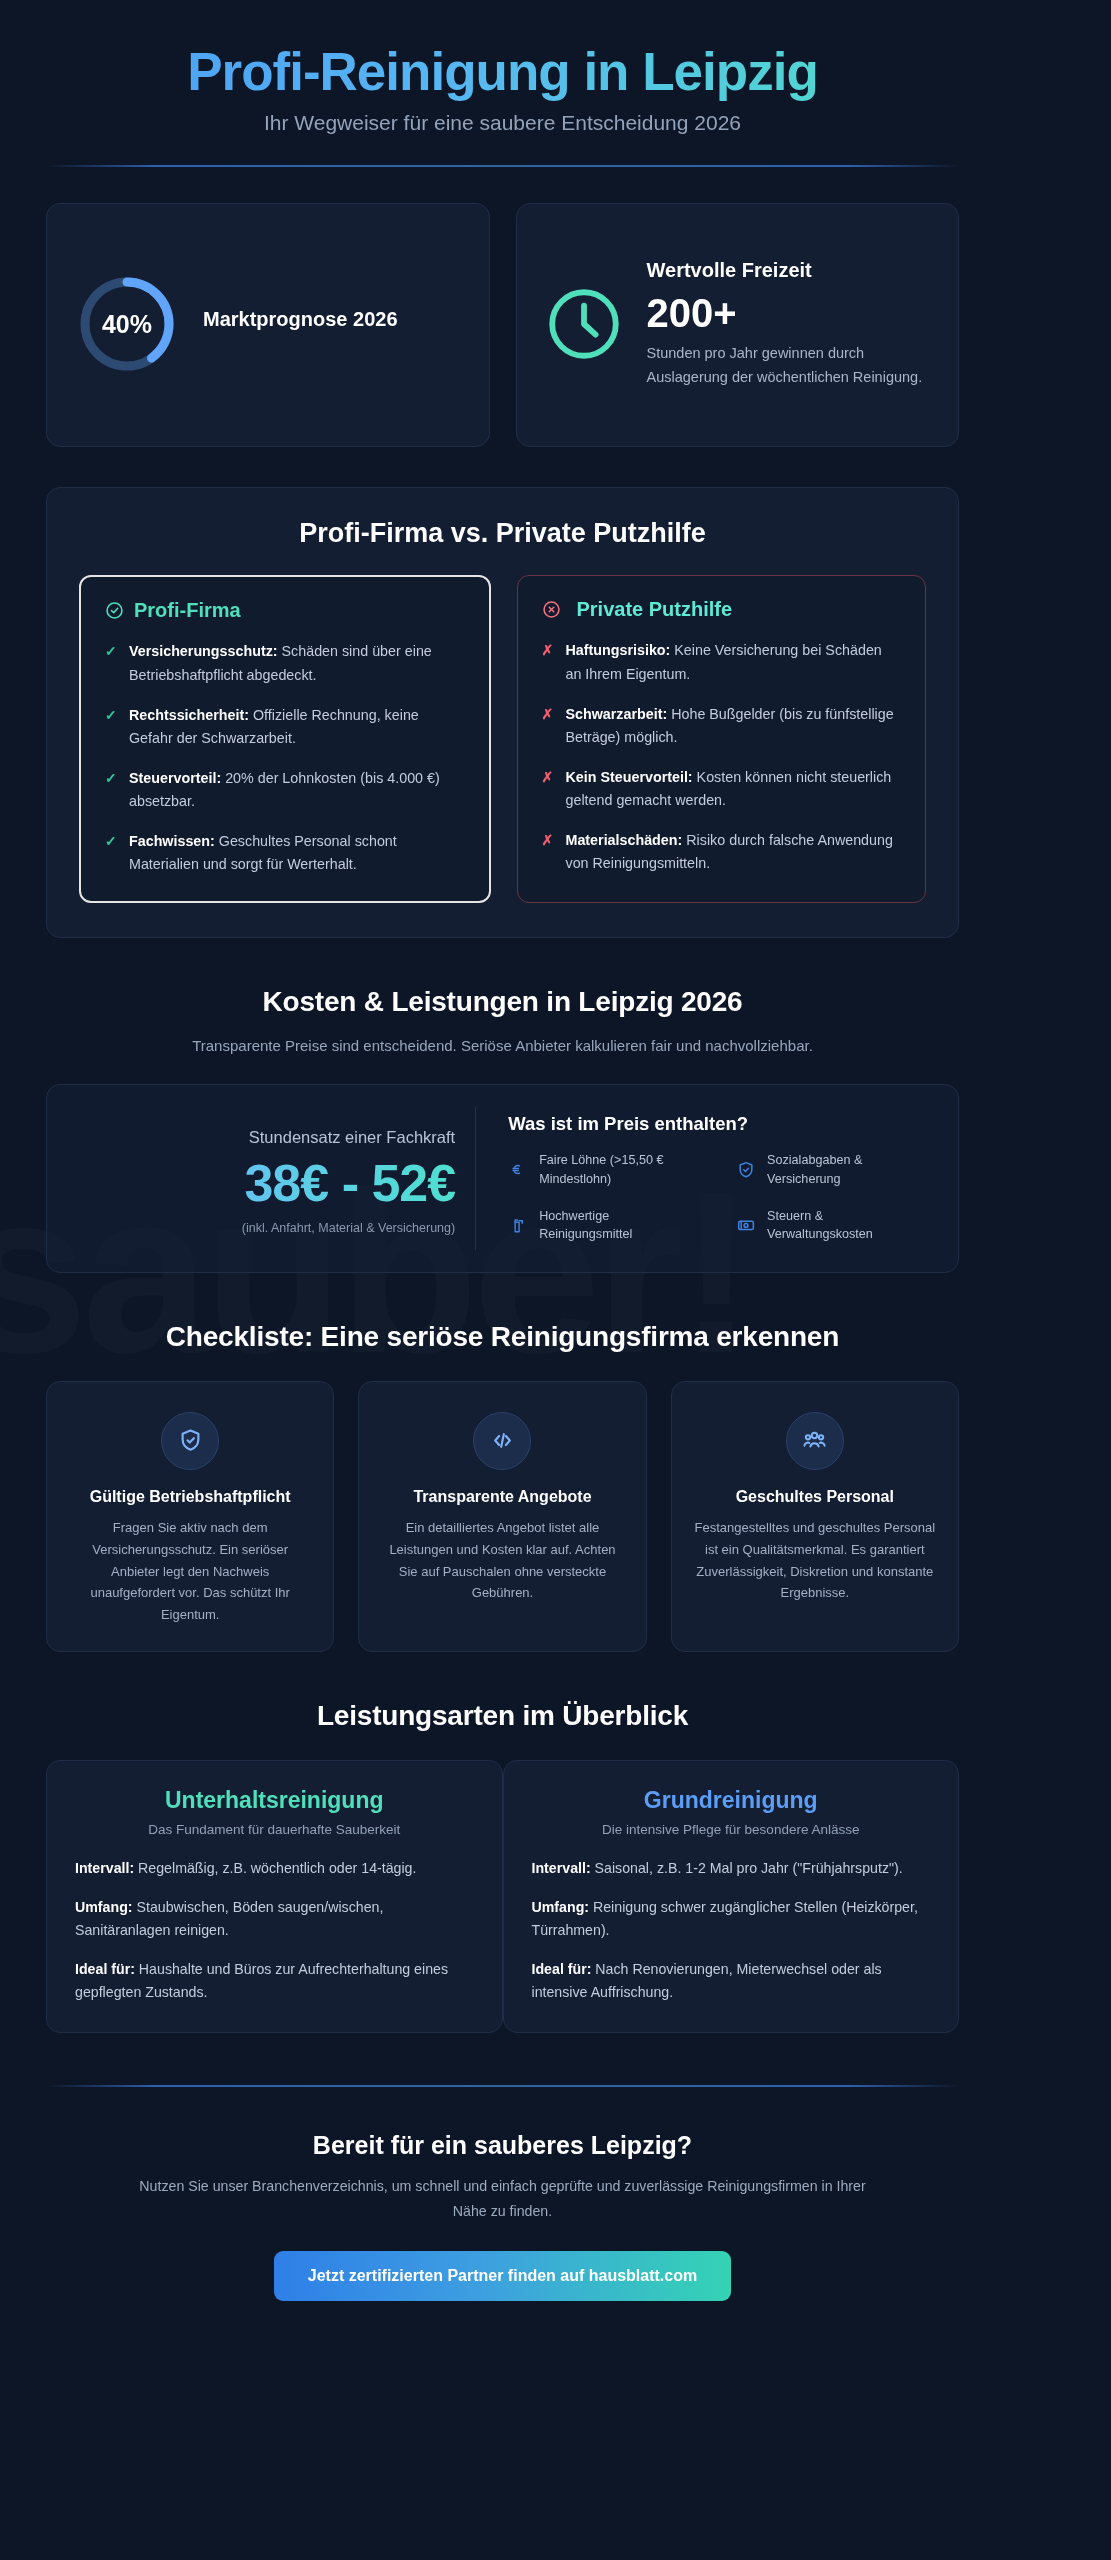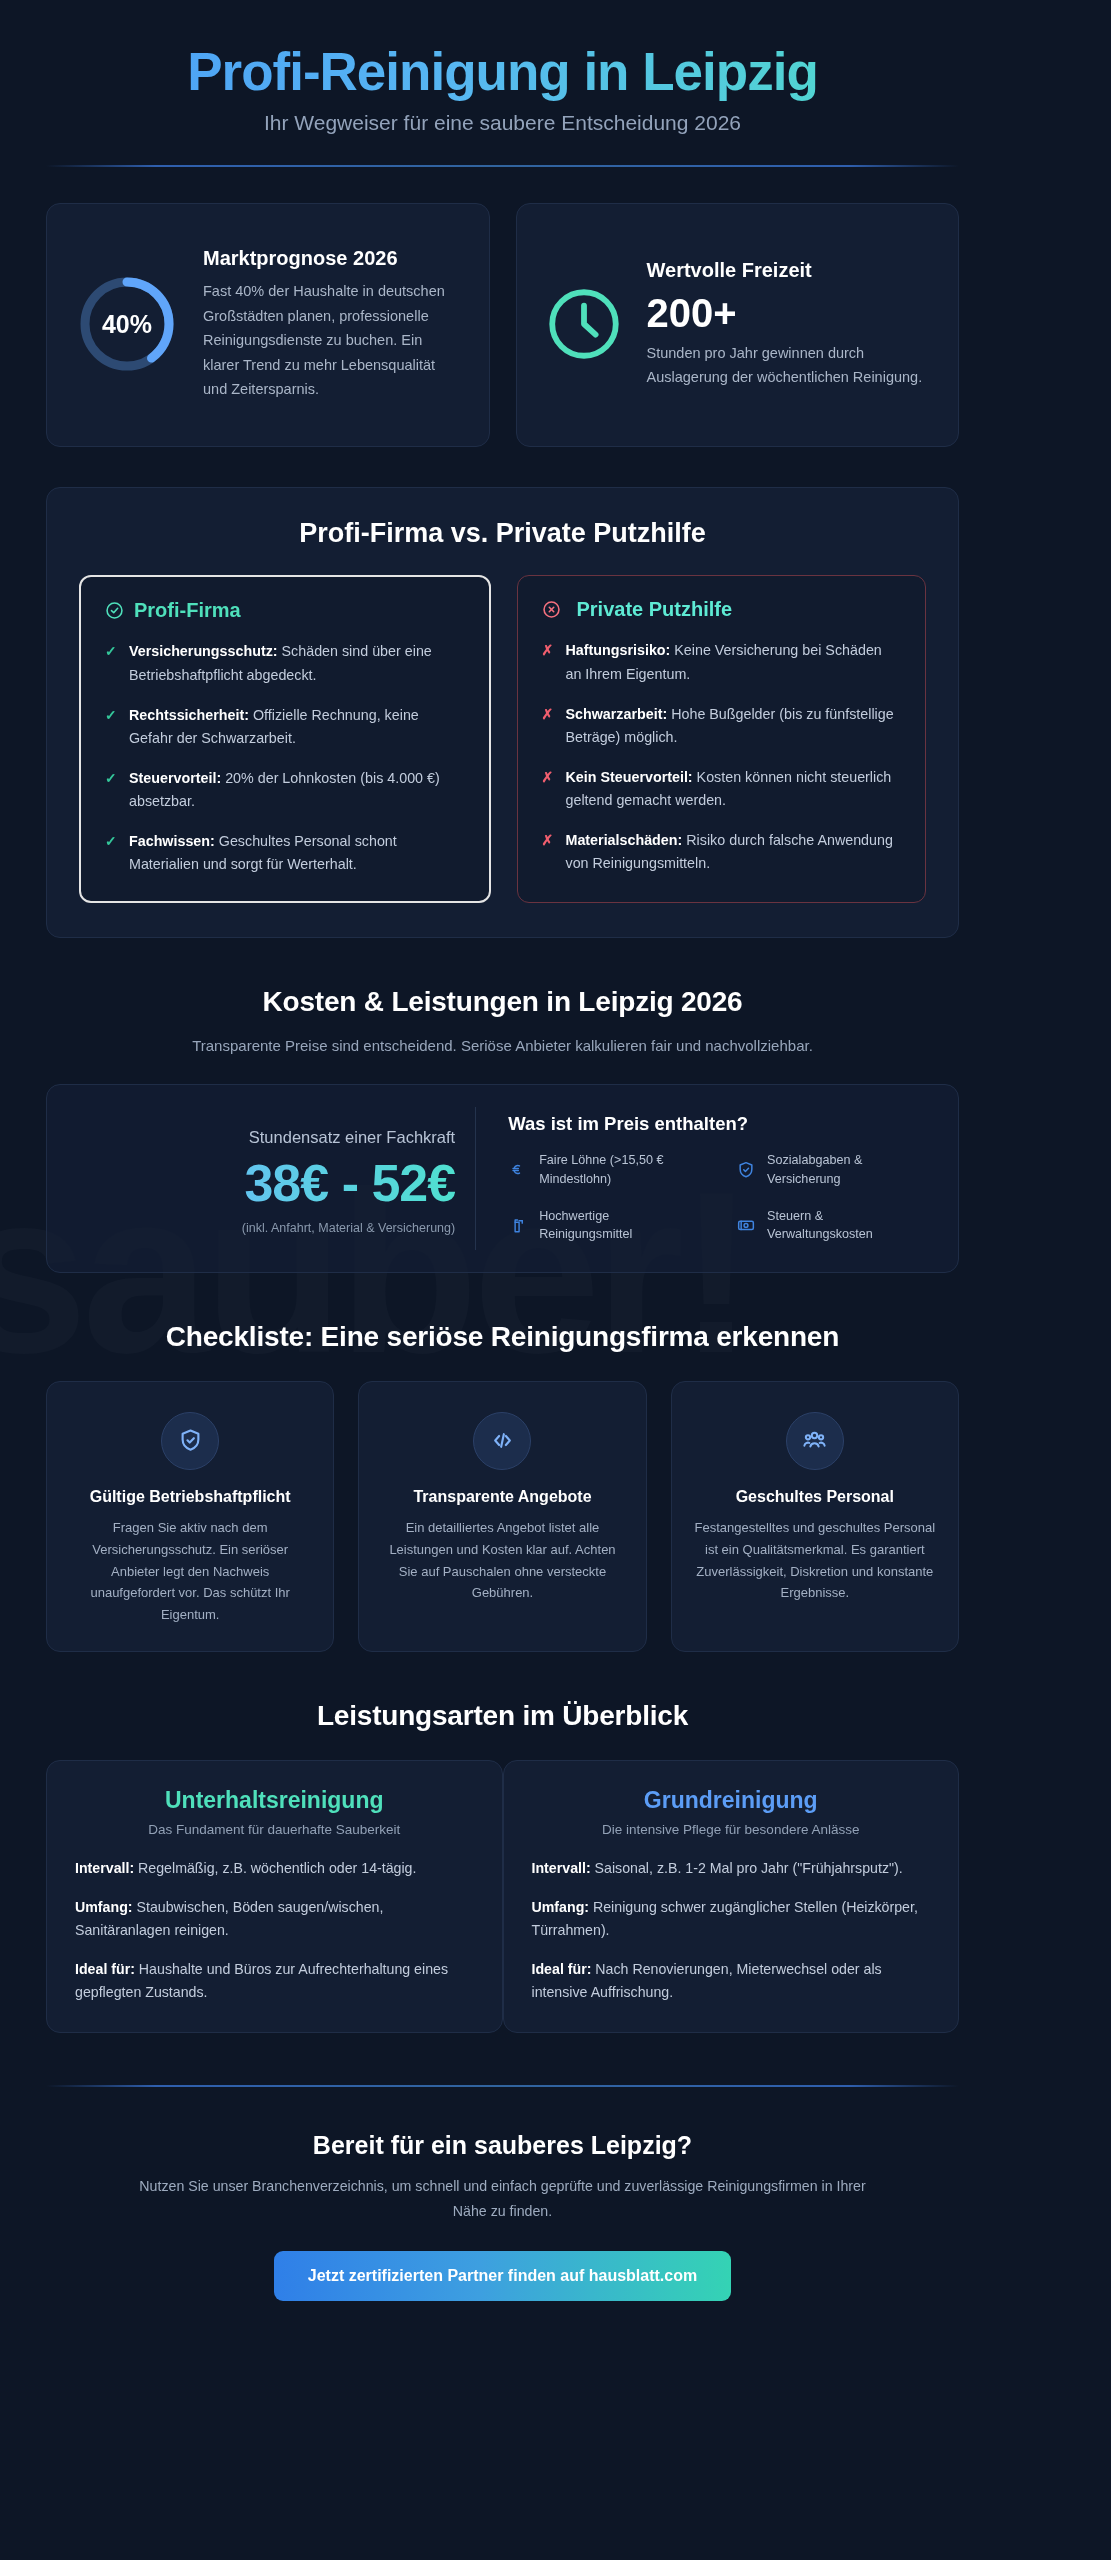--- a/index.html
+++ b/index.html
@@ -230,21 +230,20 @@
       <div class="card stat">
         <div class="donut-wrap">
           <svg width="108" height="108" viewBox="0 0 108 108">
             <circle cx="54" cy="54" r="42" fill="none" stroke="#2d4a73" stroke-width="9"></circle>
             <circle cx="54" cy="54" r="42" fill="none" stroke="#60a5fa" stroke-width="9" stroke-linecap="round" stroke-dasharray="105.6 158.4" transform="rotate(-90 54 54)"></circle>
             <text x="54" y="54" text-anchor="middle" dominant-baseline="central" fill="#ffffff" font-family="Liberation Sans, sans-serif" font-size="25" font-weight="700">40%</text>
           </svg>
         </div>
         <div class="stat-body">
           <div class="stat-title">Marktprognose 2026</div>
-          <div class="stat-text">Fast 40% der Haushalte in deutschen Großstädten planen, professionelle Reinigungsdienste zu buchen. Ein klarer Trend zu mehr Lebensqualität und Zeitersparnis.</div>
         </div>
       </div>
 
       <div class="card stat">
         <div class="donut-wrap">
           <svg width="82" height="82" viewBox="0 0 24 24" fill="none" stroke="#4fe0bb" stroke-width="1.7" stroke-linecap="round" stroke-linejoin="round">
             <circle cx="12" cy="12" r="9.3"></circle>
             <polyline points="12,6.6 12,12 15.4,15.1"></polyline>
           </svg>
         </div>

